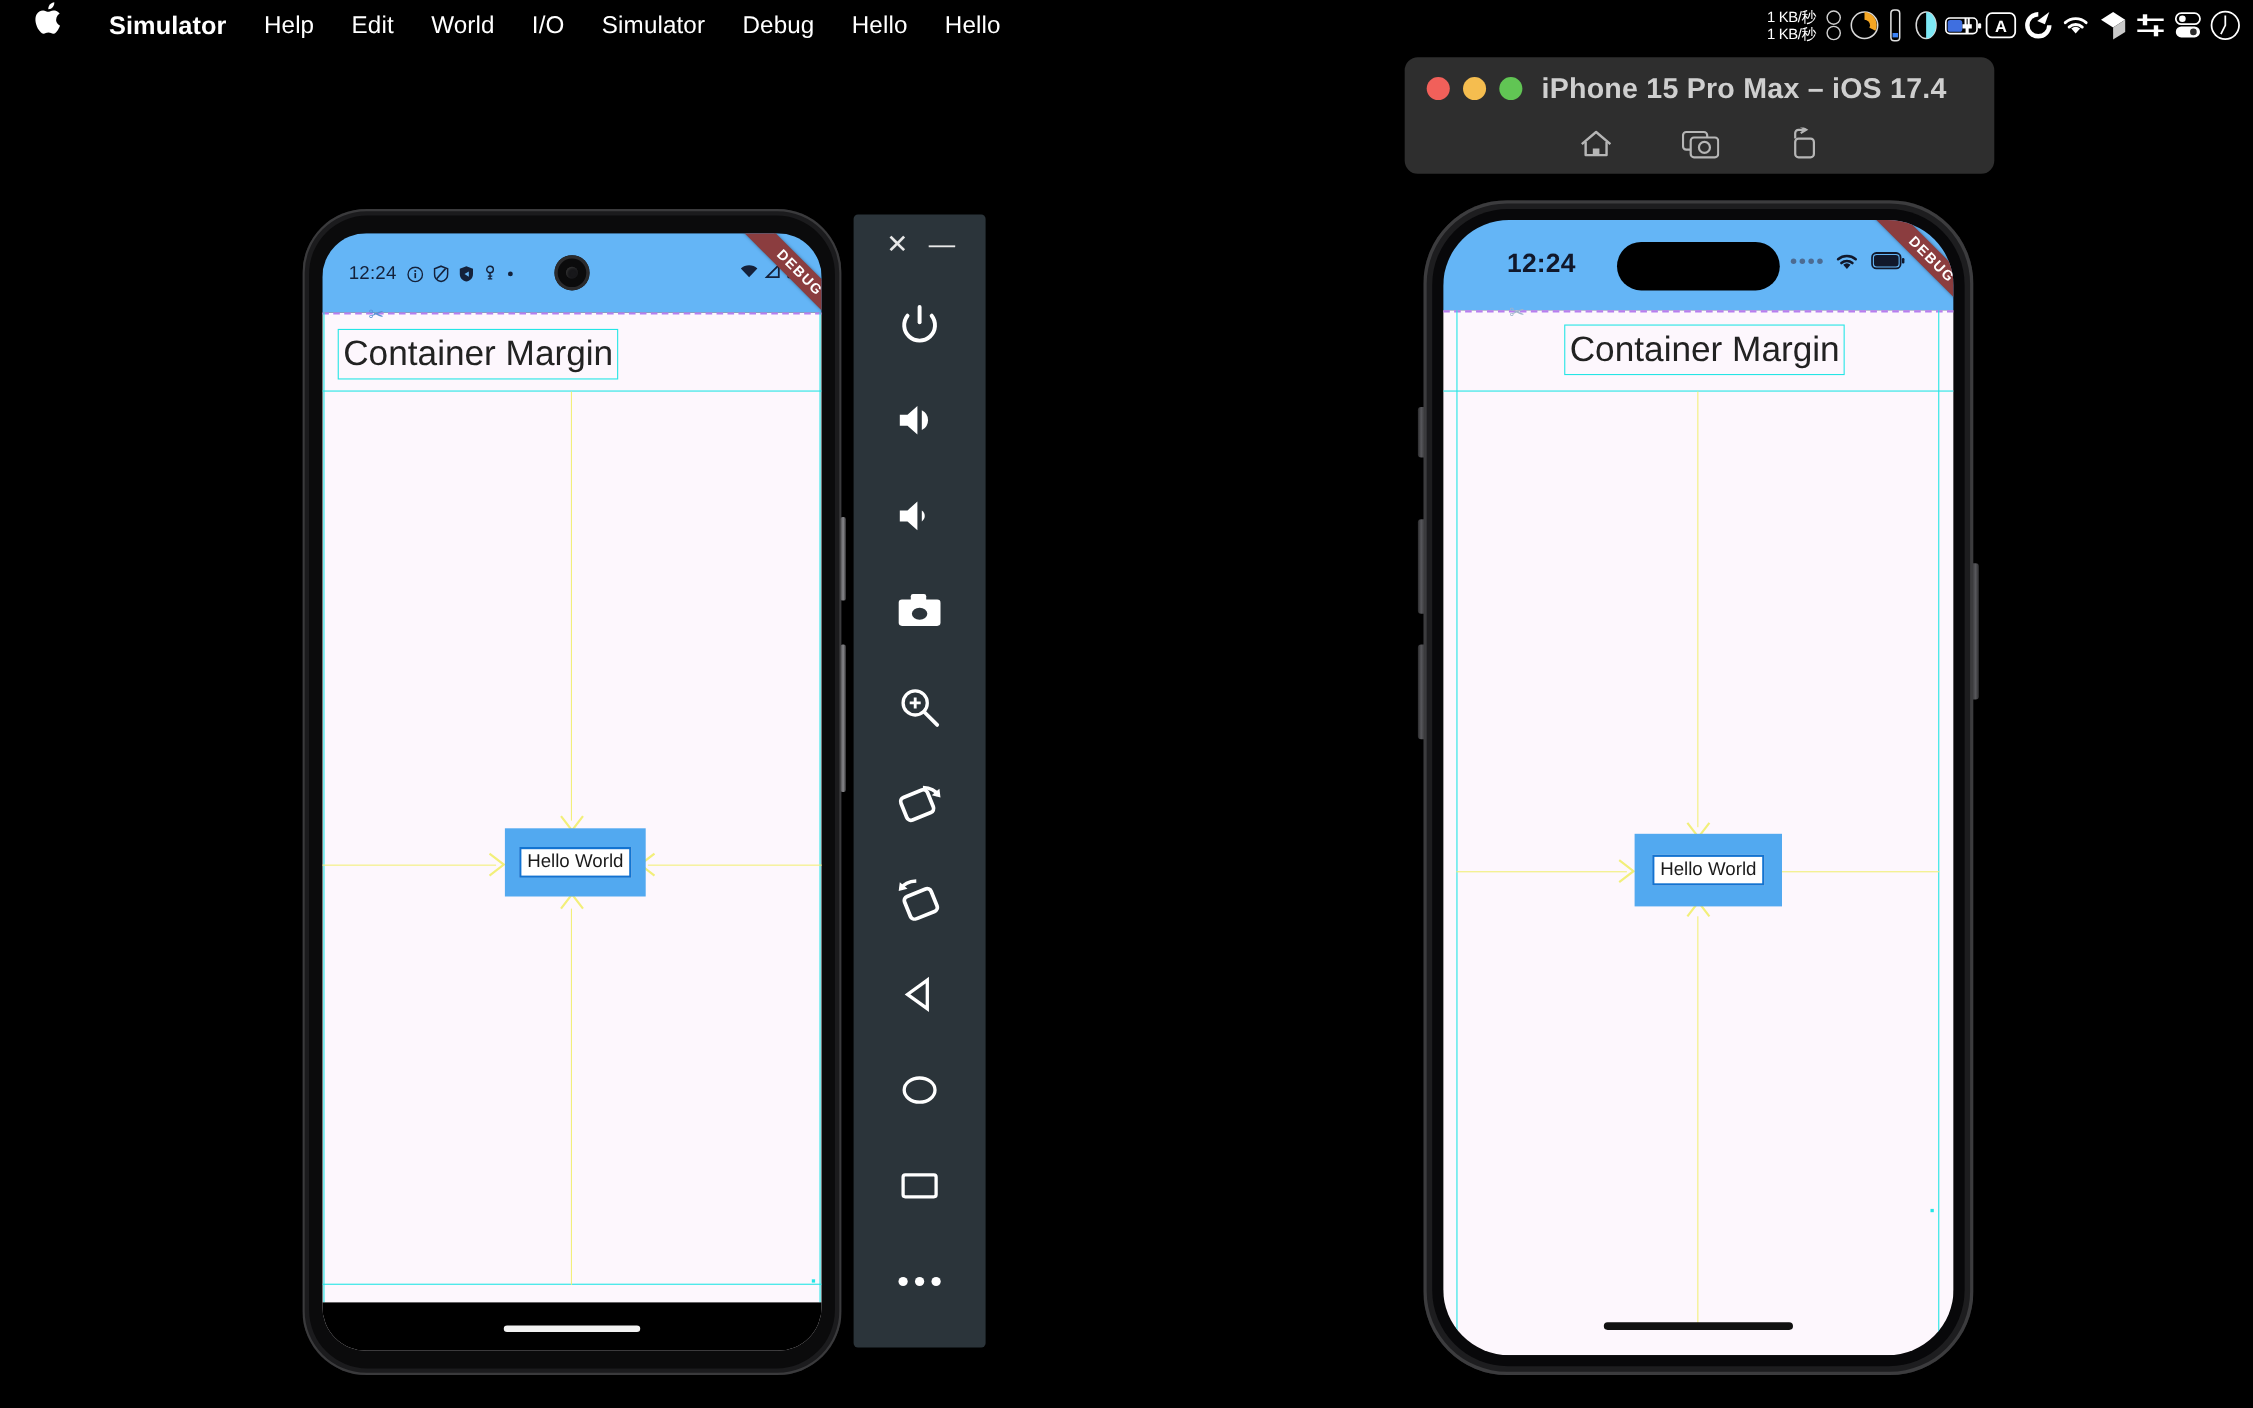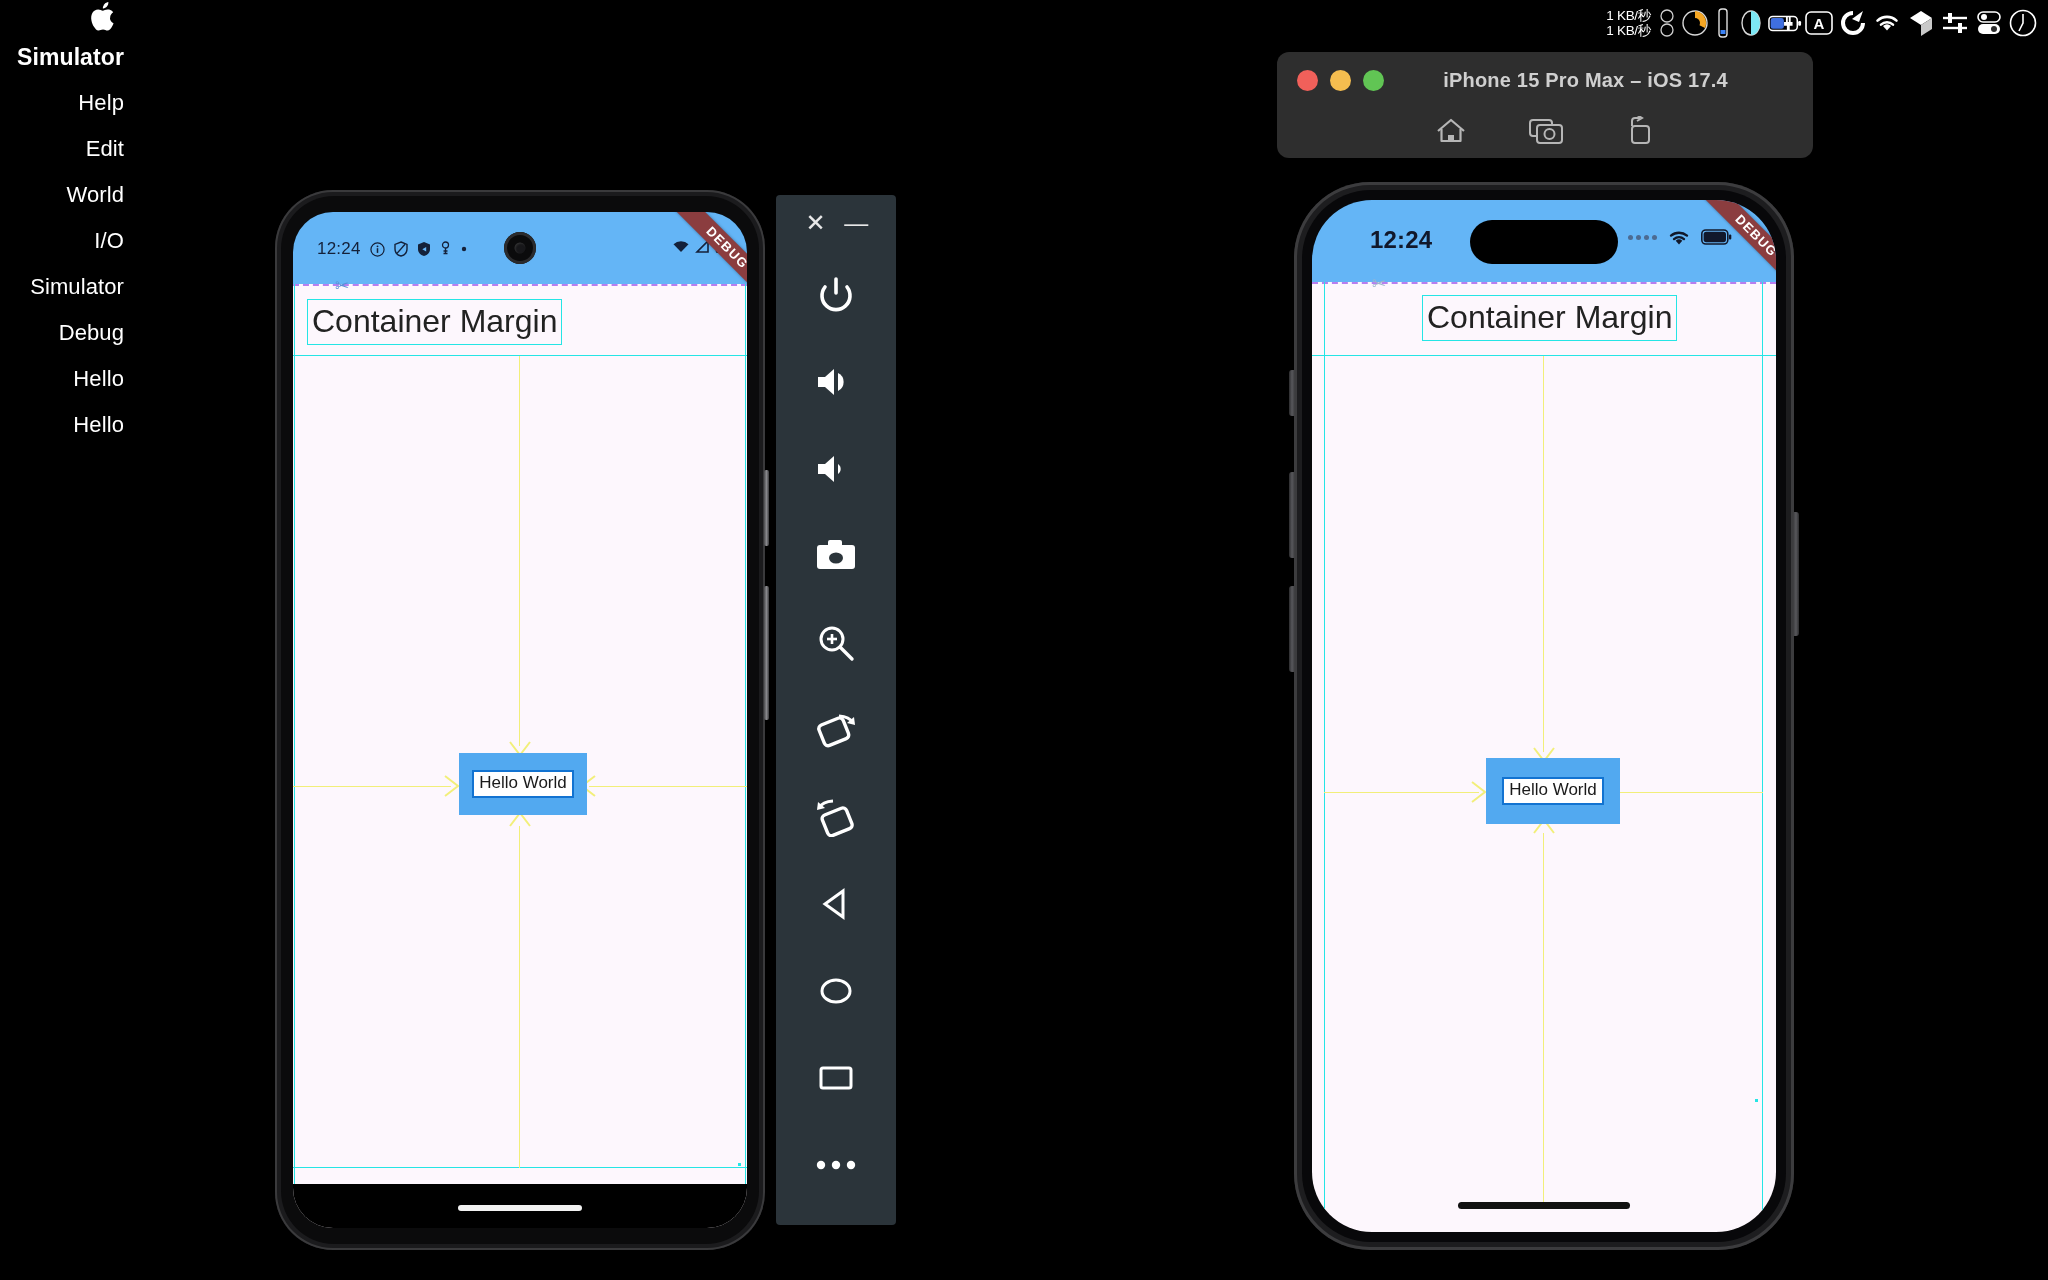--- a/index.html
+++ b/index.html
@@ -11,21 +11,21 @@
   }
 
   
   .menubar {
     position: absolute; top: 0; left: 0;
     width: 2048px; height: 46px;
     background: #000;
     display: flex; align-items: center;
     color: #fff;
   }
-  .menubar-left { display: flex; align-items: flex-end; height: 100%; flex-direction: column; }
+  .menubar-left { display: flex; align-items: flex-start; height: 100%; }
   .apple-logo {
     width: 30px; height: 34px; margin: 0 22px 0 30px;
     position: relative; display: inline-block;
   }
   .apple-logo svg { width: 100%; height: 100%; display: block; }
   .menu-item {
     font-size: 22px; padding: 0 17px; white-space: nowrap;
     line-height: 46px; letter-spacing: .1px;
   }
   .menu-item.bold { font-weight: bold; font-size: 23px; }
@@ -55,21 +55,21 @@
     position: relative; height: 56px;
     display: flex; align-items: center;
   }
   .traffic { display: flex; gap: 12px; margin-left: 20px; }
   .light { width: 21px; height: 21px; border-radius: 50%; }
   .light.red { background: #f1605a; }
   .light.yellow { background: #f5bd4f; }
   .light.green { background: #61c554; }
   .sim-title {
     flex: 1; text-align: center; color: #cfcfcf;
-    font-size: 20px; font-weight: bold; letter-spacing: .2px;
+    font-size: 26px; font-weight: bold; letter-spacing: .2px;
     margin-right: 26px;
   }
   .sim-toolbar {
     display: flex; justify-content: center; align-items: center;
     gap: 62px; height: 46px;
   }
   .sim-tool { cursor: pointer; display:flex; align-items:center; justify-content:center;}
   .sim-tool svg { display: block; }
 
   

